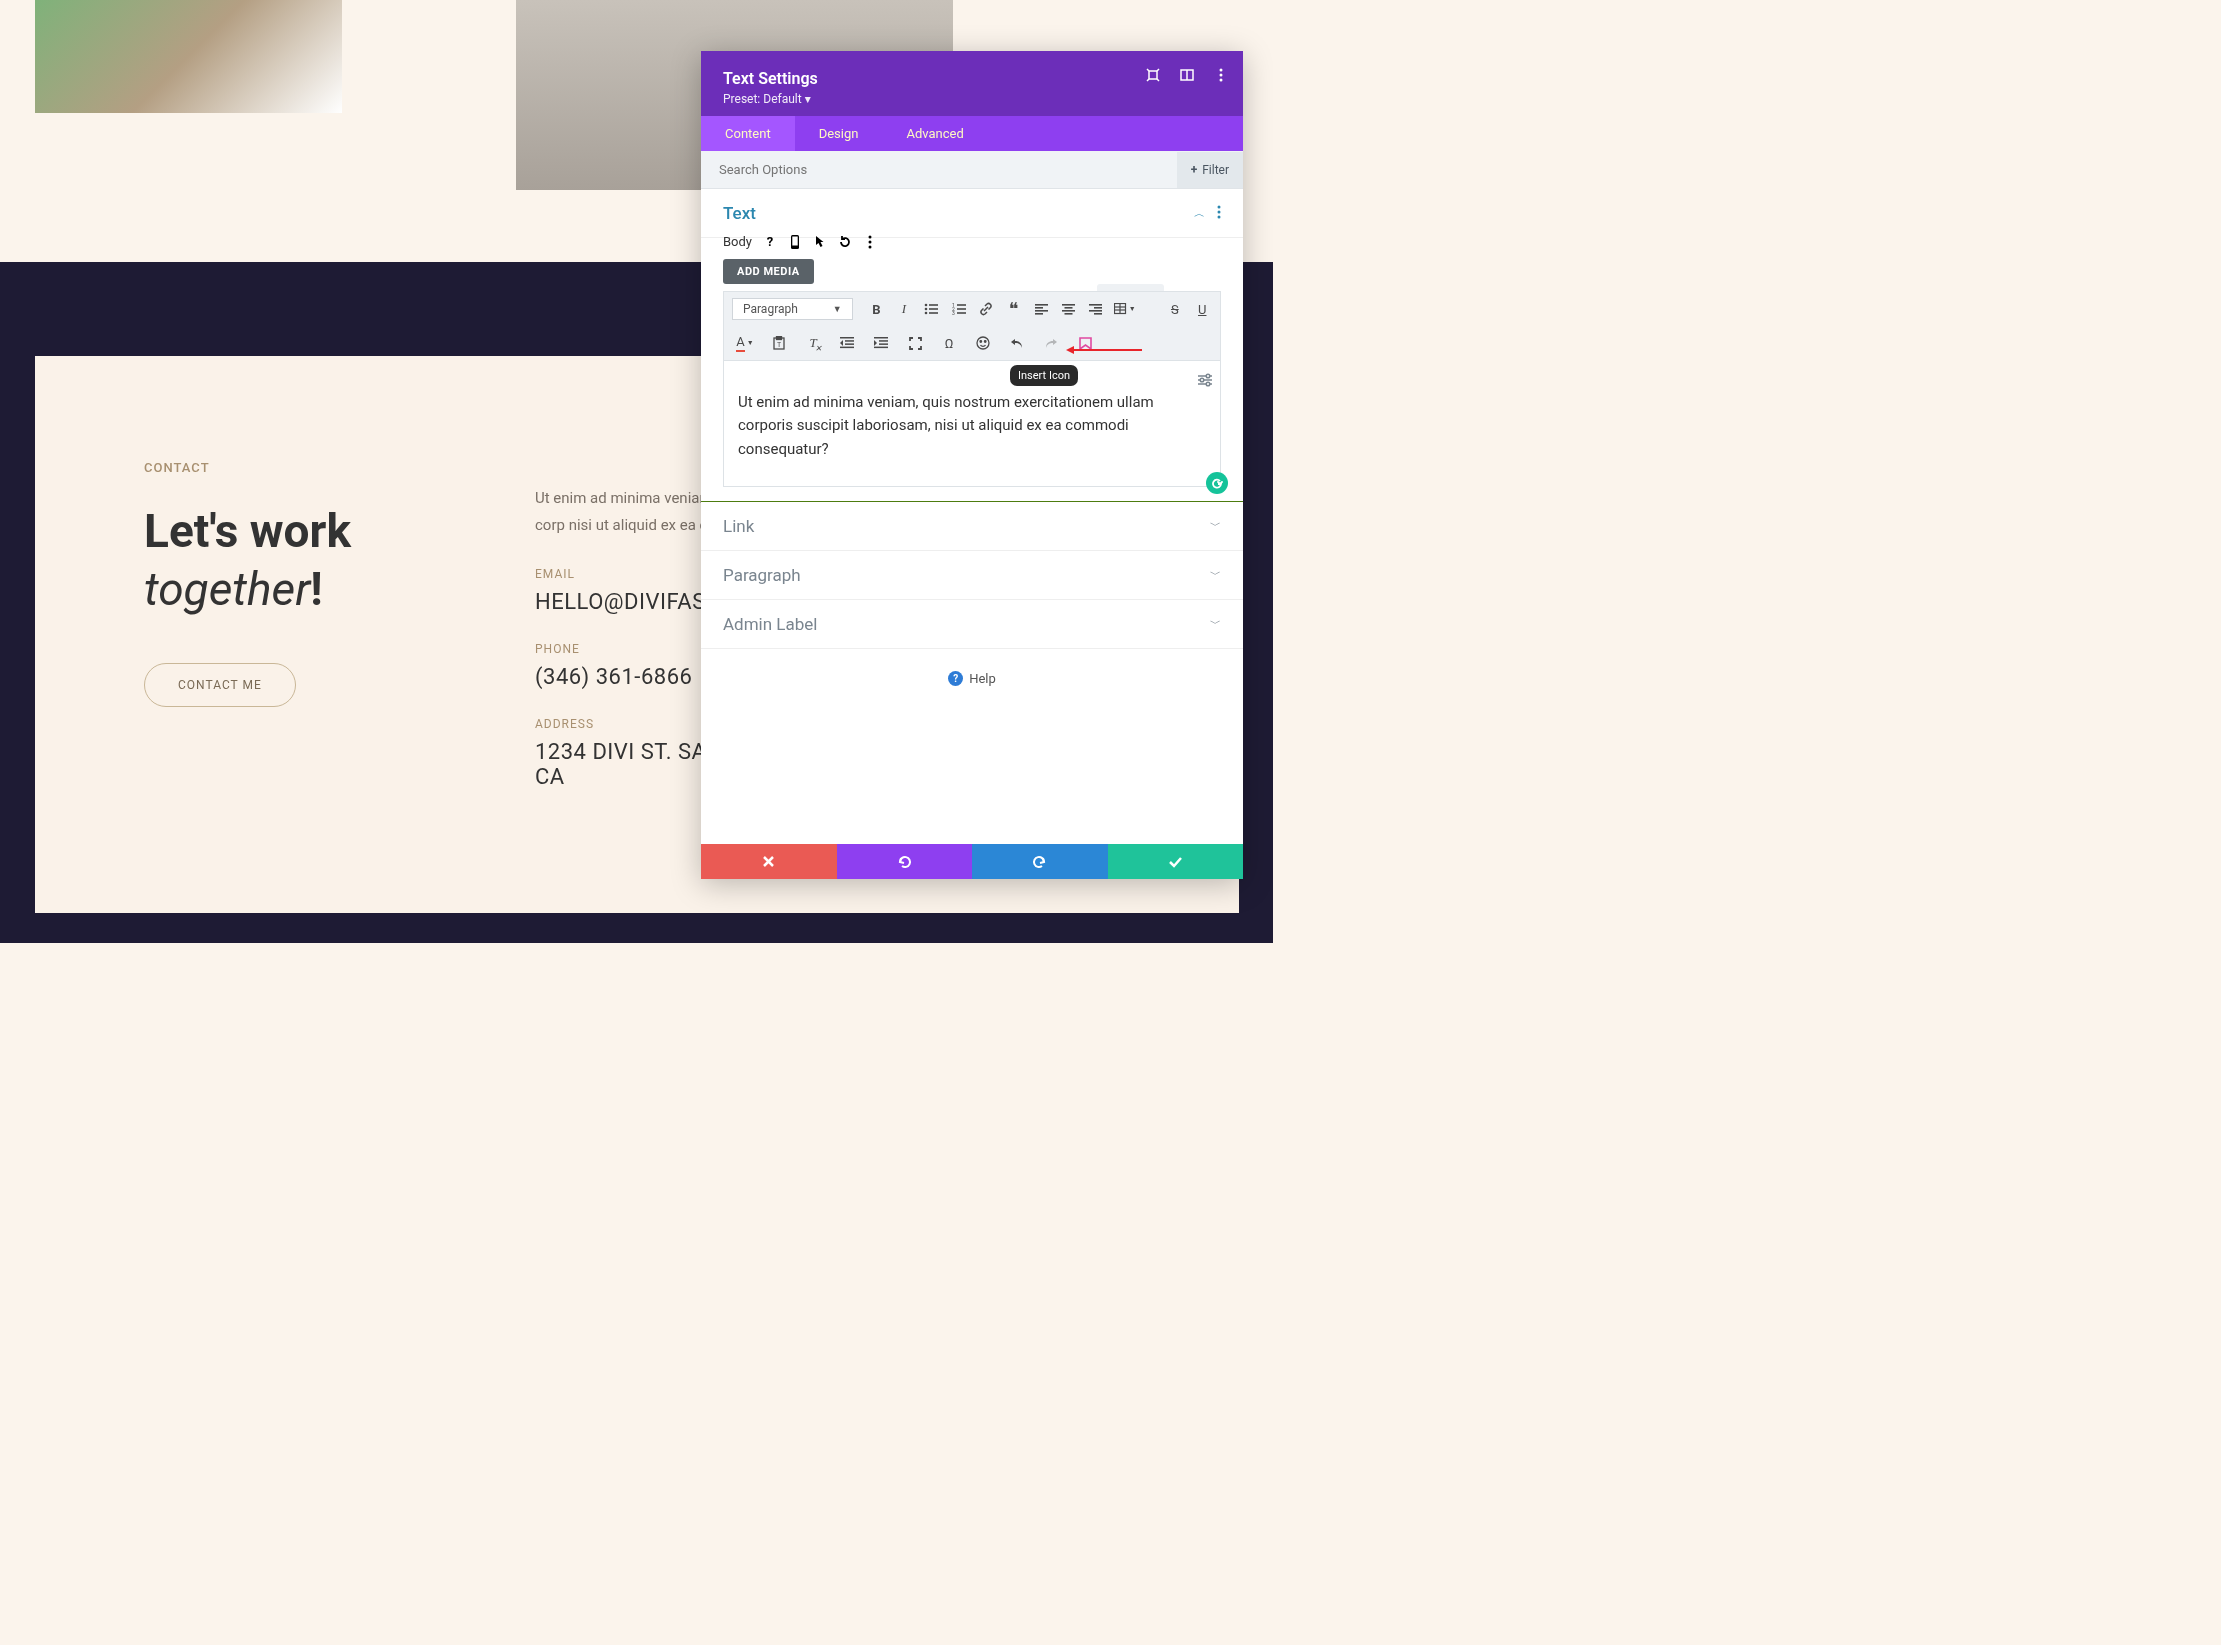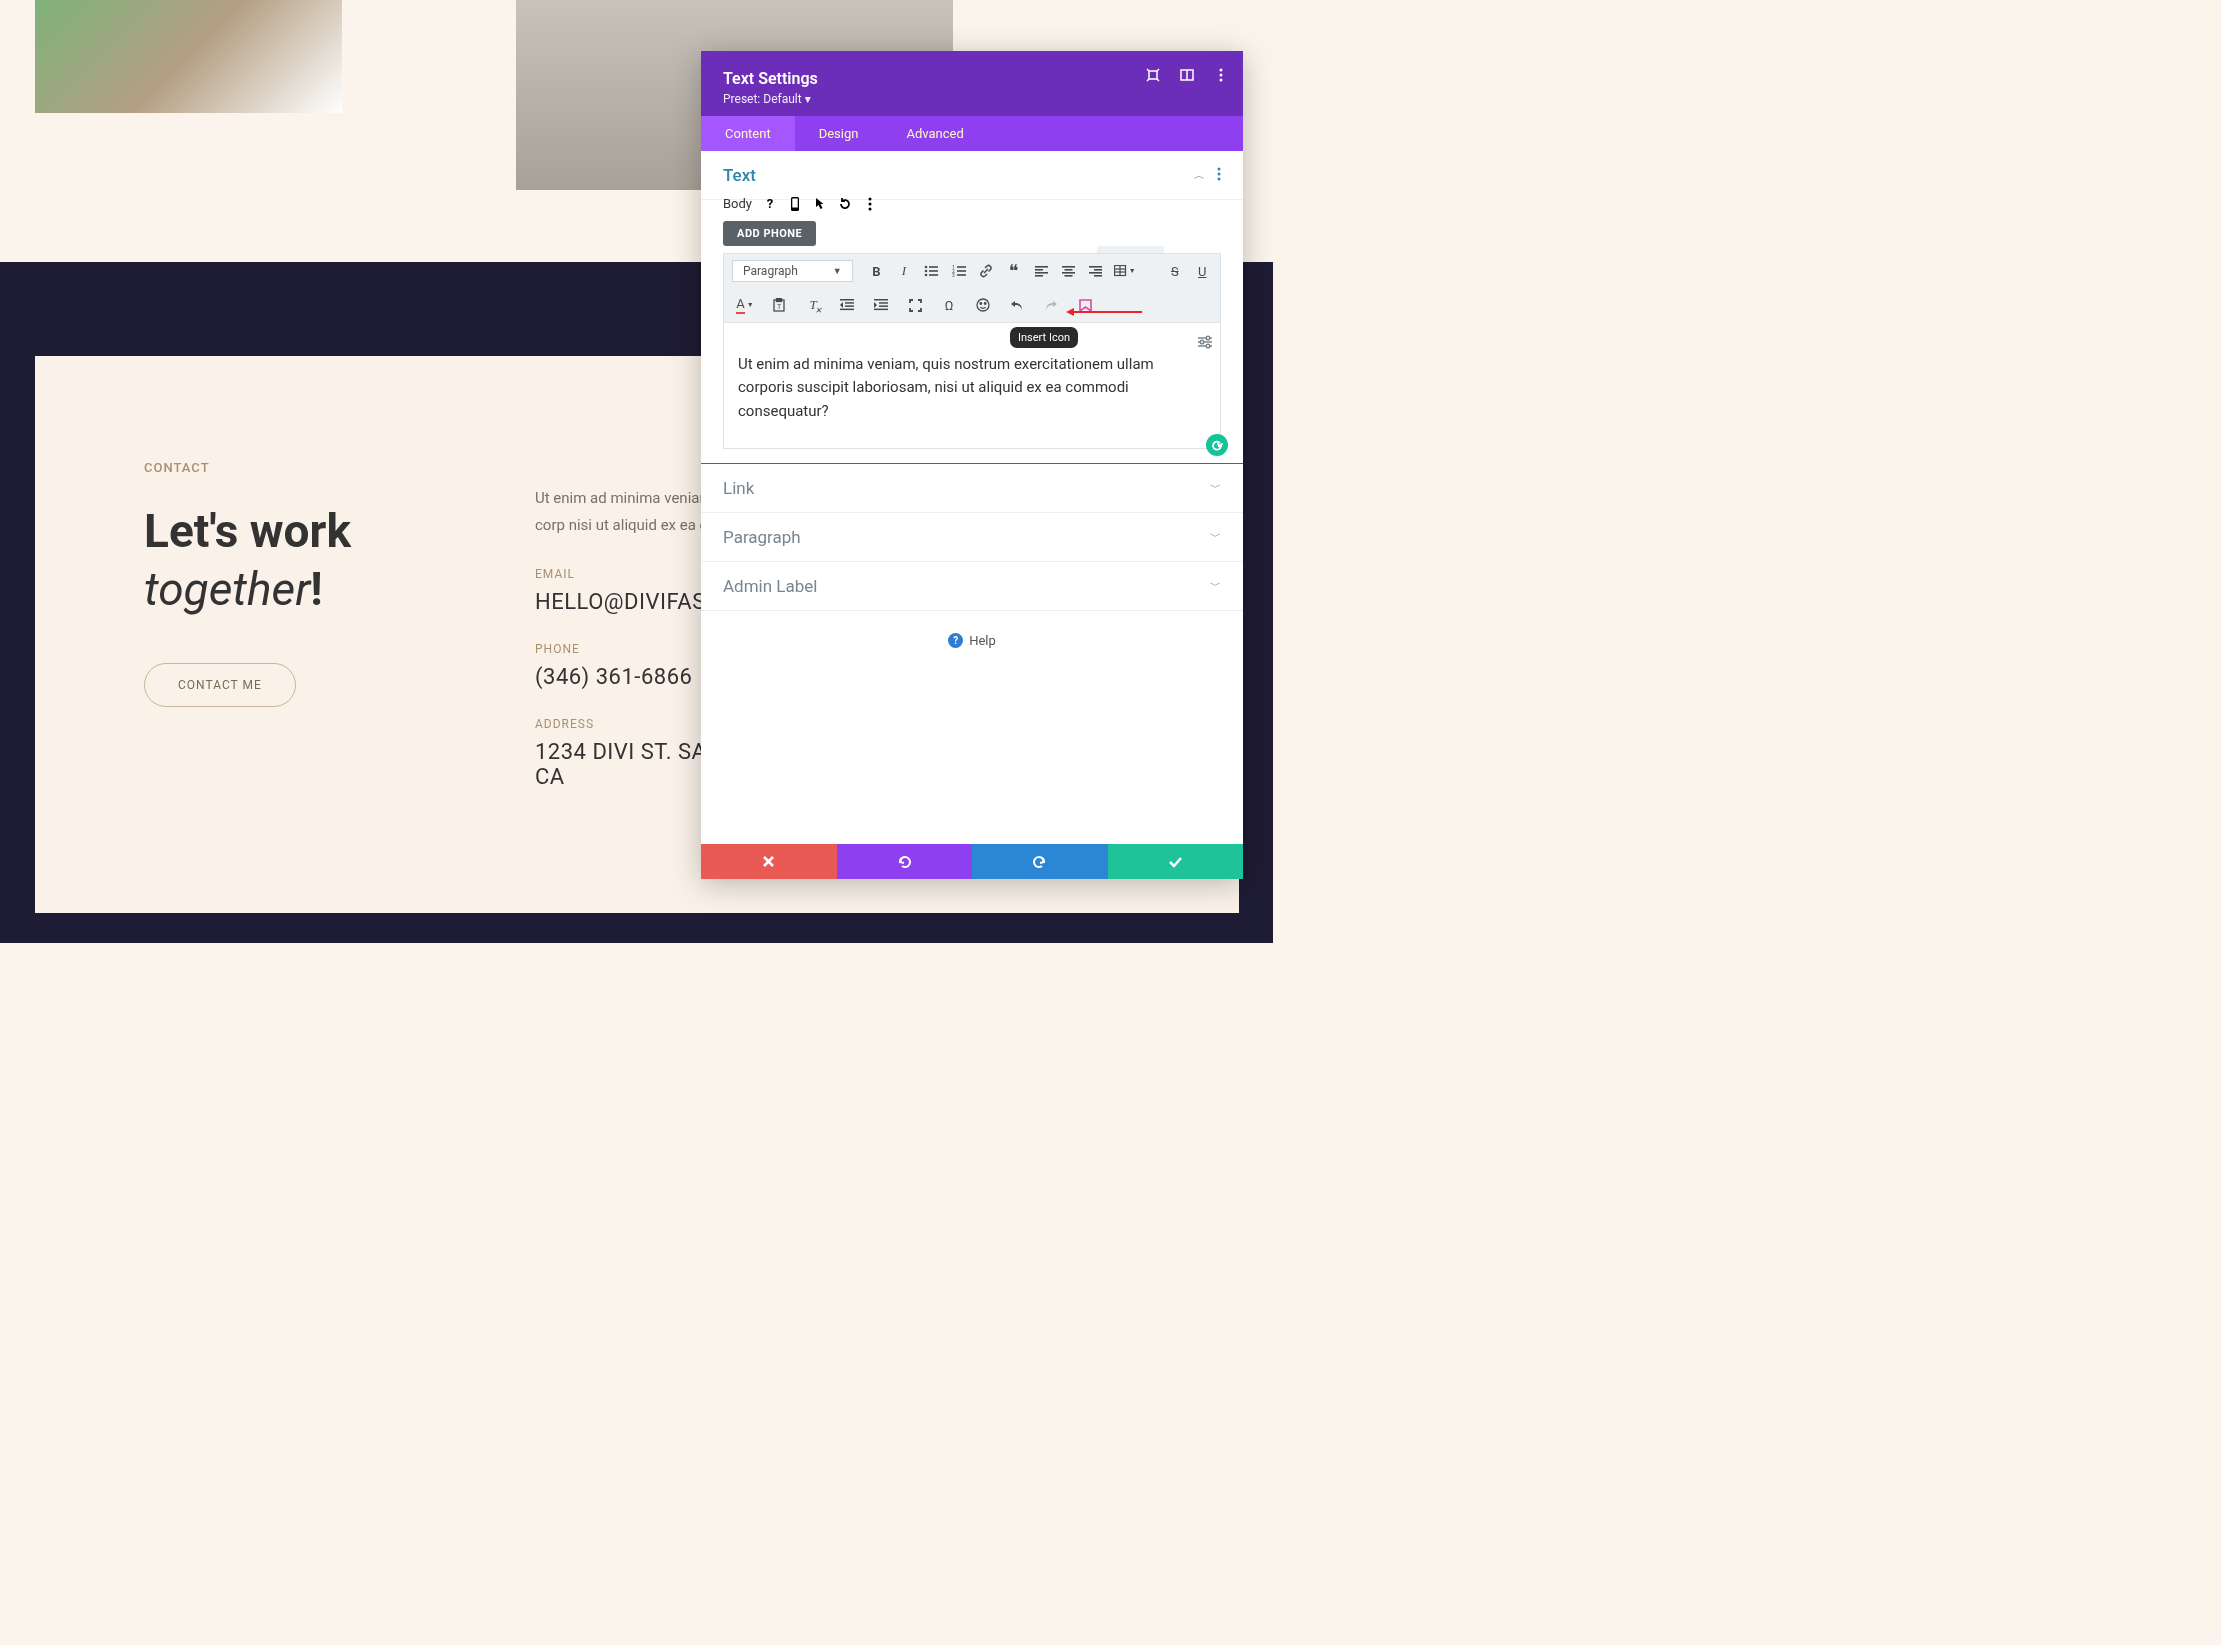--- a/index.html
+++ b/index.html
@@ -110,20 +110,27 @@
             <circle cx="2" cy="12" r="1.5"></circle>
           </svg>
         </span>
     </div>
   </div>
   <div class="tabs">
     <div class="tab active">Content</div>
     <div class="tab">Design</div>
     <div class="tab">Advanced</div>
   </div>
+  <div class="search-row">
+    <input class="search-input" placeholder="Search Options" style="">
+    <div class="filter-btn">
+        <span style="font-weight:700">+</span>
+        <span>Filter</span>
+      </div>
+  </div>
 
   <div class="section-head open">
     <span>Text</span>
     <div class="section-head-right">
       <span class="chev">︿</span>
       <span style="color:#2b87af"><svg width="4" height="14" viewBox="0 0 4 14" fill="currentColor">
             <circle cx="2" cy="2" r="1.5"></circle>
             <circle cx="2" cy="7" r="1.5"></circle>
             <circle cx="2" cy="12" r="1.5"></circle>
           </svg></span>
@@ -155,21 +162,21 @@
     <span class="body-icon">
         <svg width="4" height="14" viewBox="0 0 4 14" fill="currentColor">
           <circle cx="2" cy="2" r="1.5"></circle>
           <circle cx="2" cy="7" r="1.5"></circle>
           <circle cx="2" cy="12" r="1.5"></circle>
         </svg>
       </span>
   </div>
 
   <div style="position:relative">
-    <span class="add-media-btn">ADD PHONE</span>
+    <span class="add-media-btn">ADD MEDIA</span>
     <div class="vis-text-tabs">
       <div class="vt-tab active">Visual</div>
       <div class="vt-tab">Text</div>
     </div>
   </div>
 
   <div class="editor-area">
     <div class="toolbar">
       <div class="tb-row">
         <div class="para-sel">

